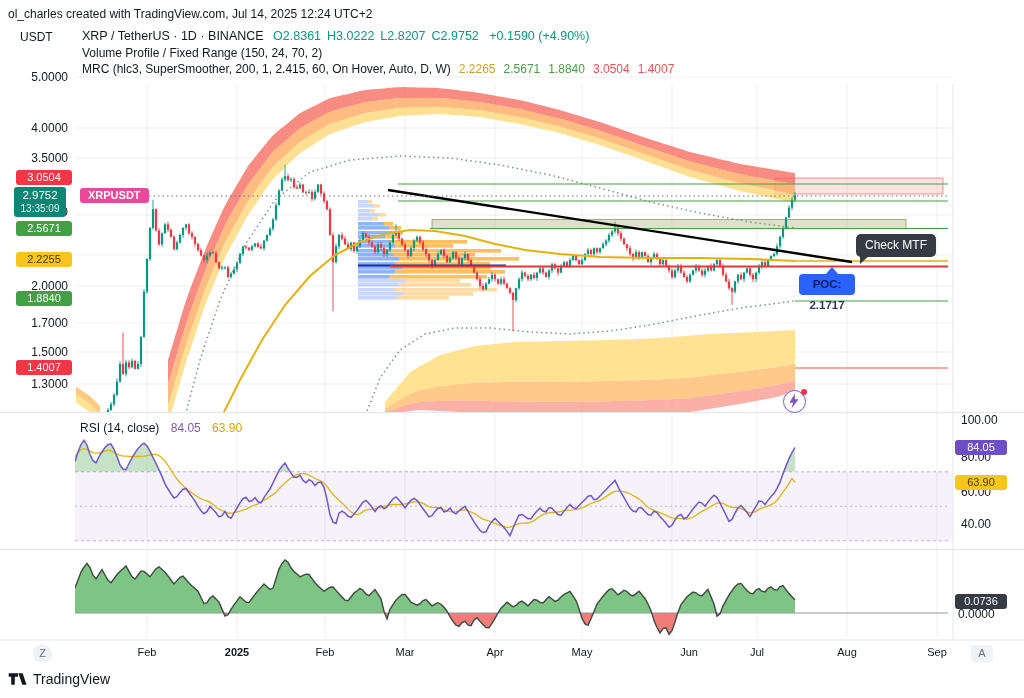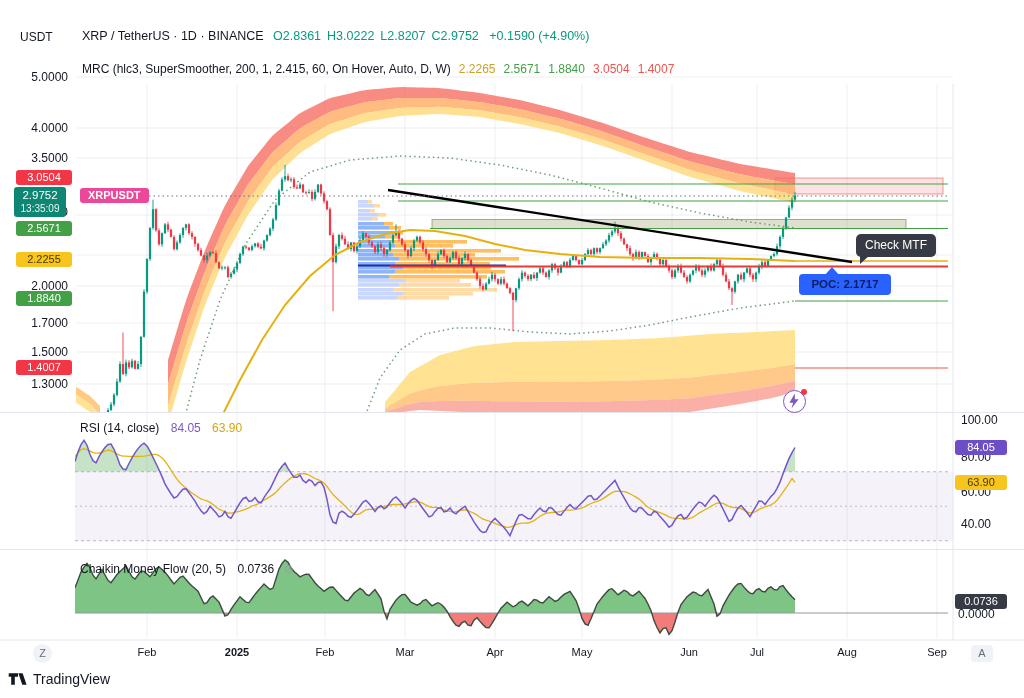--- a/index.html
+++ b/index.html
@@ -22,21 +22,21 @@
   .rbadge{left:955px;width:52px;}
   .price-badge{position:absolute;left:14px;width:52px;background:#0e8674;color:#fff;border-radius:3px;
                text-align:center;font-size:11.5px;line-height:13px;padding:2px 0;}
   .price-badge .tm{font-size:10px;opacity:.92;}
   .symbol-badge{position:absolute;left:80px;top:188px;background:#ec4899;color:#fff;font-size:11px;
                 font-weight:bold;padding:1px 8px 2px;border-radius:3px;}
   .tooltip-mtf{position:absolute;left:856px;top:234px;width:80px;height:23px;background:#363a45;color:#fff;
                font-size:12px;line-height:23px;text-align:center;border-radius:5px;}
   .tooltip-mtf:after{content:"";position:absolute;left:4px;bottom:-7px;border-top:9px solid #363a45;
                border-right:10px solid transparent;}
-  .poc-label{position:absolute;left:799px;top:274px;width:92px;height:21px;background:#2962ff;
+  .poc-label{position:absolute;left:799px;top:274px;width:56px;height:21px;background:#2962ff;
              color:rgba(8,16,70,0.85);font-size:11.5px;font-weight:bold;line-height:21px;text-align:center;border-radius:4px;}
   .poc-label:before{content:"";position:absolute;left:26px;top:-7px;border-bottom:8px solid #2962ff;
              border-left:7px solid transparent;border-right:7px solid transparent;}
   .rsi-legend{position:absolute;left:80px;top:421px;font-size:12px;}
   .rsi-legend .v1{color:#7e57c2;margin-left:8px;}
   .rsi-legend .v2{color:#d4a60a;margin-left:8px;}
   .cmf-legend{position:absolute;left:80px;top:562px;font-size:12px;}
   .cmf-legend .cv{margin-left:8px;color:#131722;}
   .cmf-legend .noicon{margin-left:6px;color:#9aa0ab;font-size:12px;}
   .time-label{position:absolute;top:646px;font-size:11px;color:#131722;transform:translateX(-50%);}
@@ -653,31 +653,33 @@
         </g>
         <line x1="75" y1="613" x2="948" y2="613" stroke="#9598a1" stroke-width="1"></line>
         <path d="M75.0 587.7L78.0 579.9L81.0 572.1L84.0 567.1L87.0 563.5L90.0 567.5L93.0 575.2L96.0 578.9L99.0 574.2L102.0 569.6L105.0 575.0L108.0 580.4L111.0 582.7L114.0 578.6L117.0 574.5L120.0 571.4L123.0 568.7L126.0 565.9L129.0 571.4L132.0 576.8L135.0 579.1L138.0 575.0L141.0 570.9L144.0 571.4L147.0 574.1L150.0 576.8L153.0 572.7L156.0 568.7L159.0 566.8L162.0 569.6L165.0 572.3L168.0 575.9L171.0 580.0L174.0 584.0L177.0 580.6L180.0 577.3L183.0 576.1L186.0 579.5L189.0 582.9L192.0 585.9L195.0 588.6L198.0 591.3L201.0 597.5L204.0 603.7L207.0 602.7L210.0 598.0L213.0 595.9L216.0 599.0L219.0 602.1L222.0 609.1L225.0 616.1L228.0 614.8L231.0 609.4L234.0 604.9L237.0 600.8L240.0 596.7L243.0 599.4L246.0 602.1L249.0 602.6L252.0 598.5L255.0 594.4L258.0 590.8L261.0 587.4L264.0 584.0L267.0 586.8L270.0 589.5L273.0 588.1L276.0 578.6L279.0 569.1L282.0 563.5L285.0 559.9L288.0 562.3L291.0 567.8L294.0 571.4L297.0 574.1L300.0 576.8L303.0 575.4L306.0 574.1L309.0 574.5L312.0 578.6L315.0 582.7L318.0 585.9L321.0 588.6L324.0 591.3L327.0 589.2L330.0 587.2L333.0 587.0L336.0 590.4L339.0 593.8L342.0 597.0L345.0 600.1L348.0 600.8L351.0 597.0L354.0 593.1L357.0 590.8L360.0 588.4L363.0 590.2L366.0 594.1L369.0 595.7L372.0 592.6L375.0 589.5L378.0 594.1L381.0 598.8L384.0 611.2L387.0 618.9L390.0 609.4L393.0 604.7L396.0 600.1L399.0 597.0L402.0 594.6L405.0 594.4L408.0 598.3L411.0 602.1L414.0 603.7L417.0 605.2L420.0 603.7L423.0 600.6L426.0 599.6L429.0 602.7L432.0 605.8L435.0 604.2L438.0 602.7L441.0 604.2L444.0 607.3L447.0 611.2L450.0 616.6L453.0 621.4L456.0 625.1L459.0 626.3L462.0 622.7L465.0 621.4L468.0 625.1L471.0 625.7L474.0 620.2L477.0 617.8L480.0 621.4L483.0 624.8L486.0 627.5L489.0 627.8L492.0 623.3L495.0 618.4L498.0 613.0L501.0 608.3L504.0 605.2L507.0 602.1L510.0 604.5L513.0 606.8L516.0 605.5L519.0 602.4L522.0 601.1L525.0 603.4L528.0 605.8L531.0 602.7L534.0 599.6L537.0 600.1L540.0 602.4L543.0 602.9L546.0 599.8L549.0 596.7L552.0 599.0L555.0 601.4L558.0 600.1L561.0 597.0L564.0 594.4L567.0 592.8L570.0 591.3L573.0 595.9L576.0 600.6L579.0 608.7L582.0 618.4L585.0 623.9L588.0 625.3L591.0 618.8L594.0 611.6L597.0 604.0L600.0 600.1L603.0 596.2L606.0 592.8L609.0 589.7L612.0 588.7L615.0 591.8L618.0 594.9L621.0 592.6L624.0 590.2L627.0 591.5L630.0 594.6L633.0 595.9L636.0 593.6L639.0 591.3L642.0 594.9L645.0 598.5L648.0 604.0L651.0 610.8L654.0 620.6L657.0 627.5L660.0 632.9L663.0 628.6L666.0 627.8L669.0 634.4L672.0 630.7L675.0 622.0L678.0 612.3L681.0 604.5L684.0 600.6L687.0 596.7L690.0 594.4L693.0 592.1L696.0 592.8L699.0 595.2L702.0 595.7L705.0 592.6L708.0 589.5L711.0 596.7L714.0 604.0L717.0 616.2L720.0 613.9L723.0 605.8L726.0 600.3L729.0 595.2L732.0 590.7L735.0 586.8L738.0 584.0L741.0 583.4L744.0 587.1L747.0 590.4L750.0 593.1L753.0 593.7L756.0 590.1L759.0 588.6L762.0 591.3L765.0 591.9L768.0 588.3L771.0 586.8L774.0 589.5L777.0 590.1L780.0 586.5L783.0 585.5L786.0 589.8L789.0 593.5L792.0 596.7L795.0 599.7" fill="none" stroke="#3c4a3f" stroke-width="1.4"></path>
       </g>
       <line x1="0" y1="412.5" x2="1024" y2="412.5" stroke="#e3e6ee" stroke-width="1"></line>
       <line x1="0" y1="549.5" x2="1024" y2="549.5" stroke="#e3e6ee" stroke-width="1"></line>
       <line x1="0" y1="640" x2="1024" y2="640" stroke="#e3e6ee" stroke-width="1"></line>
       <line x1="953" y1="84" x2="953" y2="640" stroke="#e3e6ee" stroke-width="1"></line>
     </svg>
 
+  <div class="attribution">ol_charles created with TradingView.com, Jul 14, 2025 12:24 UTC+2</div>
   <div class="currency">USDT</div>
 
   <div class="legend legend1">
     <span class="dim">XRP / TetherUS</span>
     <span class="dim">·</span>
     <span class="dim">1D</span>
     <span class="dim">·</span>
     <span class="dim">BINANCE</span>
     <span class="ohlc g" id="ohlc-values"><span>O2.8361</span><span>H3.0222</span><span>L2.8207</span><span>C2.9752</span></span>
     <span class="g" style="margin-left:7px">+0.1590 (+4.90%)</span>
   </div>
+  <div class="legend legend2">Volume Profile / Fixed Range (150, 24, 70, 2)</div>
   <div class="legend legend3">
     <span class="dim">MRC (hlc3, SuperSmoother, 200, 1, 2.415, 60, On Hover, Auto, D, W)</span><span class="mrcv" id="mrc-values"><span style="color: rgb(201, 162, 39);">2.2265</span><span style="color: rgb(67, 160, 71);">2.5671</span><span style="color: rgb(67, 160, 71);">1.8840</span><span style="color: rgb(239, 83, 80);">3.0504</span><span style="color: rgb(239, 83, 80);">1.4007</span></span>
   </div>
 
   <div id="price-axis">
       <div class="axis-label pl" style="top: 70px;">5.0000</div>
       <div class="axis-label pl" style="top: 121px;">4.0000</div>
       <div class="axis-label pl" style="top: 151px;">3.5000</div>
       <div class="axis-label pl" style="top: 205px;">2.7000</div>
       <div class="axis-label pl" style="top: 279px;">2.0000</div>
@@ -696,25 +698,20 @@
     </div>
   <div class="symbol-badge">XRPUSDT</div>
 
   <div class="tooltip-mtf">Check MTF</div>
   <div class="poc-label">POC: 2.1717</div>
 
   <div class="rsi-legend">
     <span class="dim">RSI (14, close)</span>
     <span class="v1">84.05</span>
     <span class="v2">63.90</span>
-  </div>
-  <div class="cmf-legend">
-    <span class="dim">Chaikin Money Flow (20, 5)</span>
-    <span class="cv">0.0736</span>
-    <span class="noicon">⊘</span>
   </div>
 
   <div id="right-axis">
       <div class="axis-label" style="left: 961px; top: 413px;">100.00</div>
       <div class="axis-label" style="left: 961px; top: 450px;">80.00</div>
       <div class="axis-label" style="left: 961px; top: 485px;">60.00</div>
       <div class="axis-label" style="left: 961px; top: 517px;">40.00</div>
       <div class="badge rbadge" style="top: 440px; background: rgb(110, 78, 198); color: rgb(255, 255, 255);">84.05</div>
       <div class="badge rbadge" style="top: 475px; background: rgb(247, 197, 30); color: rgb(71, 59, 0);">63.90</div>
       <div class="axis-label" style="left: 958px; top: 607px;">0.0000</div>

